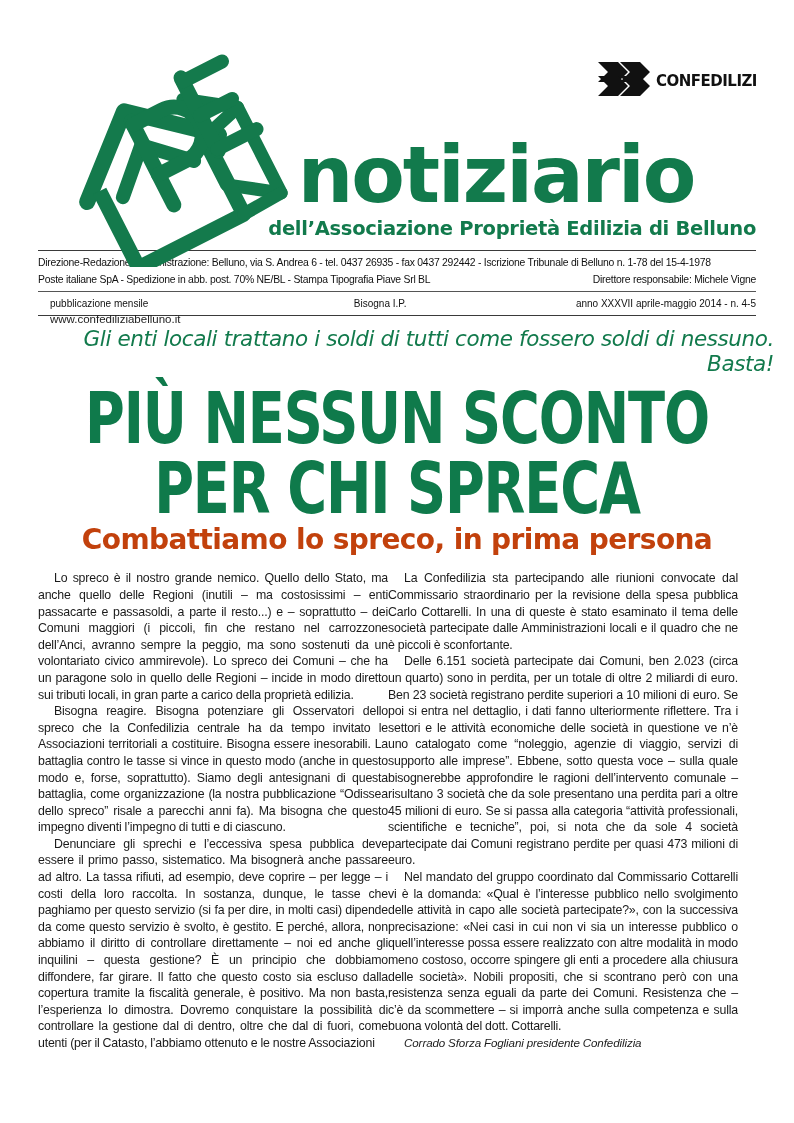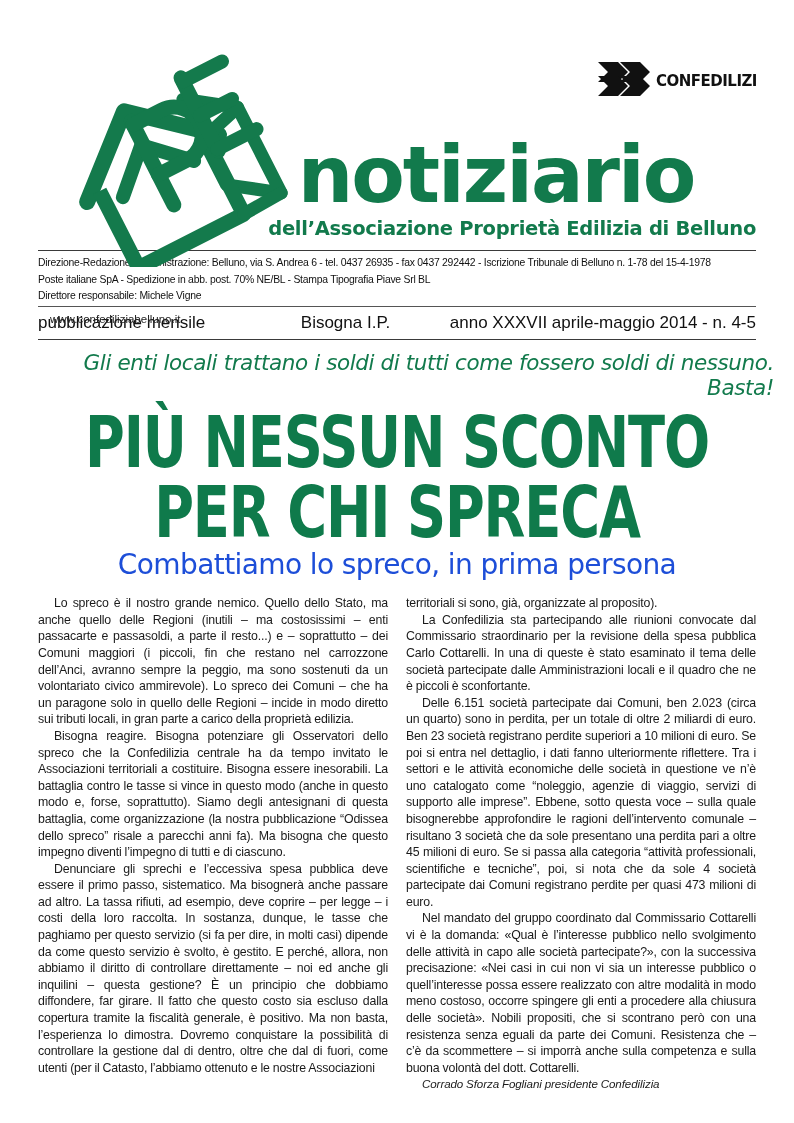--- a/index.html
+++ b/index.html
@@ -108,29 +108,28 @@
   }
   .imprint .line1 {
     white-space: nowrap;
     letter-spacing: -0.25px;
   }
   .imprint .line2 {
     display: flex;
     justify-content: space-between;
     letter-spacing: -0.25px;
     margin-top: 1px;
-    flex-direction: column;
   }
 
   .infobar {
     display: flex;
     justify-content: space-between;
     align-items: flex-end;
-    padding: 6px 38px 6px 38px;
-    font-size: 17px;
+    padding: 6px 38px 6px 50px;
+    font-size: 10px;
     color: #111;
     font-family: "Liberation Sans", sans-serif;
   }
   .infobar .mid { margin-left: 36px; }
   .infobar .right { font-weight: 400; }
 
   
   .kicker {
     text-align: right;
     color: #127a4c;
@@ -152,32 +151,31 @@
     line-height: 0.98;
     letter-spacing: -1.2px;
     margin: 8px 0 0 0;
     transform: scaleY(1.28) scaleX(0.97);
     transform-origin: center top;
     padding: 0 14px;
   }
 
   .subhead {
     text-align: center;
-    color: #1d4ed8;
-    font-family: "DejaVu Sans", sans-serif;
-    font-weight: normal;
+    color: #c2410c;
+    font-family: "DejaVu Sans", sans-serif;
+    font-weight: bold;
     font-size: 28px;
     letter-spacing: -0.6px;
     margin: 30px 0 0 0;
   }
 
   
   .columns {
     display: flex;
-    gap: 18px;
     padding: 14px 38px 0 38px;
     box-sizing: border-box;
   }
   .col {
     width: 350px;
     font-family: "Liberation Sans", sans-serif;
     font-size: 12.35px;
     line-height: 1.345;
     text-align: justify;
     color: #1a1a1a;
@@ -276,21 +274,20 @@
   <div class="headline">PIÙ NESSUN SCONTO PER CHI SPRECA</div>
   <div class="subhead">Combattiamo lo spreco, in prima persona</div>
 
   <div class="columns">
     <div class="col">
       <p>Lo spreco è il nostro grande nemico. Quello dello Stato, ma anche quello delle Regioni (inutili – ma costosissimi – enti passacarte e passasoldi, a parte il resto...) e – soprattutto – dei Comuni maggiori (i piccoli, fin che restano nel carrozzone dell’Anci, avranno sempre la peggio, ma sono sostenuti da un volontariato civico ammirevole). Lo spreco dei Comuni – che ha un paragone solo in quello delle Regioni – incide in modo diretto sui tributi locali, in gran parte a carico della proprietà edilizia.</p>
       <p>Bisogna reagire. Bisogna potenziare gli Osservatori dello spreco che la Confedilizia centrale ha da tempo invitato le Associazioni territoriali a costituire. Bisogna essere inesorabili. La battaglia contro le tasse si vince in questo modo (anche in questo modo e, forse, soprattutto). Siamo degli antesignani di questa battaglia, come organizzazione (la nostra pubblicazione “Odissea dello spreco” risale a parecchi anni fa). Ma bisogna che questo impegno diventi l’impegno di tutti e di ciascuno.</p>
       <p>Denunciare gli sprechi e l’eccessiva spesa pubblica deve essere il primo passo, sistematico. Ma bisognerà anche passare ad altro. La tassa rifiuti, ad esempio, deve coprire – per legge – i costi della loro raccolta. In sostanza, dunque, le tasse che paghiamo per questo servizio (si fa per dire, in molti casi) dipende da come questo servizio è svolto, è gestito. E perché, allora, non abbiamo il diritto di controllare direttamente – noi ed anche gli inquilini – questa gestione? È un principio che dobbiamo diffondere, far girare. Il fatto che questo costo sia escluso dalla copertura tramite la fiscalità generale, è positivo. Ma non basta, l’esperienza lo dimostra. Dovremo conquistare la possibilità di controllare la gestione dal di dentro, oltre che dal di fuori, come utenti (per il Catasto, l’abbiamo ottenuto e le nostre Associazioni</p>
     </div>
     <div class="col">
-      <p class="noindent">territoriali si sono, già, organizzate al proposito).</p>
       <p>La Confedilizia sta partecipando alle riunioni convocate dal Commissario straordinario per la revisione della spesa pubblica Carlo Cottarelli. In una di queste è stato esaminato il tema delle società partecipate dalle Amministrazioni locali e il quadro che ne è piccoli è sconfortante.</p>
       <p>Delle 6.151 società partecipate dai Comuni, ben 2.023 (circa un quarto) sono in perdita, per un totale di oltre 2 miliardi di euro. Ben 23 società registrano perdite superiori a 10 milioni di euro. Se poi si entra nel dettaglio, i dati fanno ulteriormente riflettere. Tra i settori e le attività economiche delle società in questione ve n’è uno catalogato come “noleggio, agenzie di viaggio, servizi di supporto alle imprese”. Ebbene, sotto questa voce – sulla quale bisognerebbe approfondire le ragioni dell’intervento comunale – risultano 3 società che da sole presentano una perdita pari a oltre 45 milioni di euro. Se si passa alla categoria “attività professionali, scientifiche e tecniche”, poi, si nota che da sole 4 società partecipate dai Comuni registrano perdite per quasi 473 milioni di euro.</p>
       <p>Nel mandato del gruppo coordinato dal Commissario Cottarelli vi è la domanda: «Qual è l’interesse pubblico nello svolgimento delle attività in capo alle società partecipate?», con la successiva precisazione: «Nei casi in cui non vi sia un interesse pubblico o quell’interesse possa essere realizzato con altre modalità in modo meno costoso, occorre spingere gli enti a procedere alla chiusura delle società». Nobili propositi, che si scontrano però con una resistenza senza eguali da parte dei Comuni. Resistenza che – c’è da scommettere – si imporrà anche sulla competenza e sulla buona volontà del dott. Cottarelli.</p>
       <p class="byline">Corrado Sforza Fogliani presidente Confedilizia</p>
     </div>
   </div>
 
 </div>
 
 </body></html>

